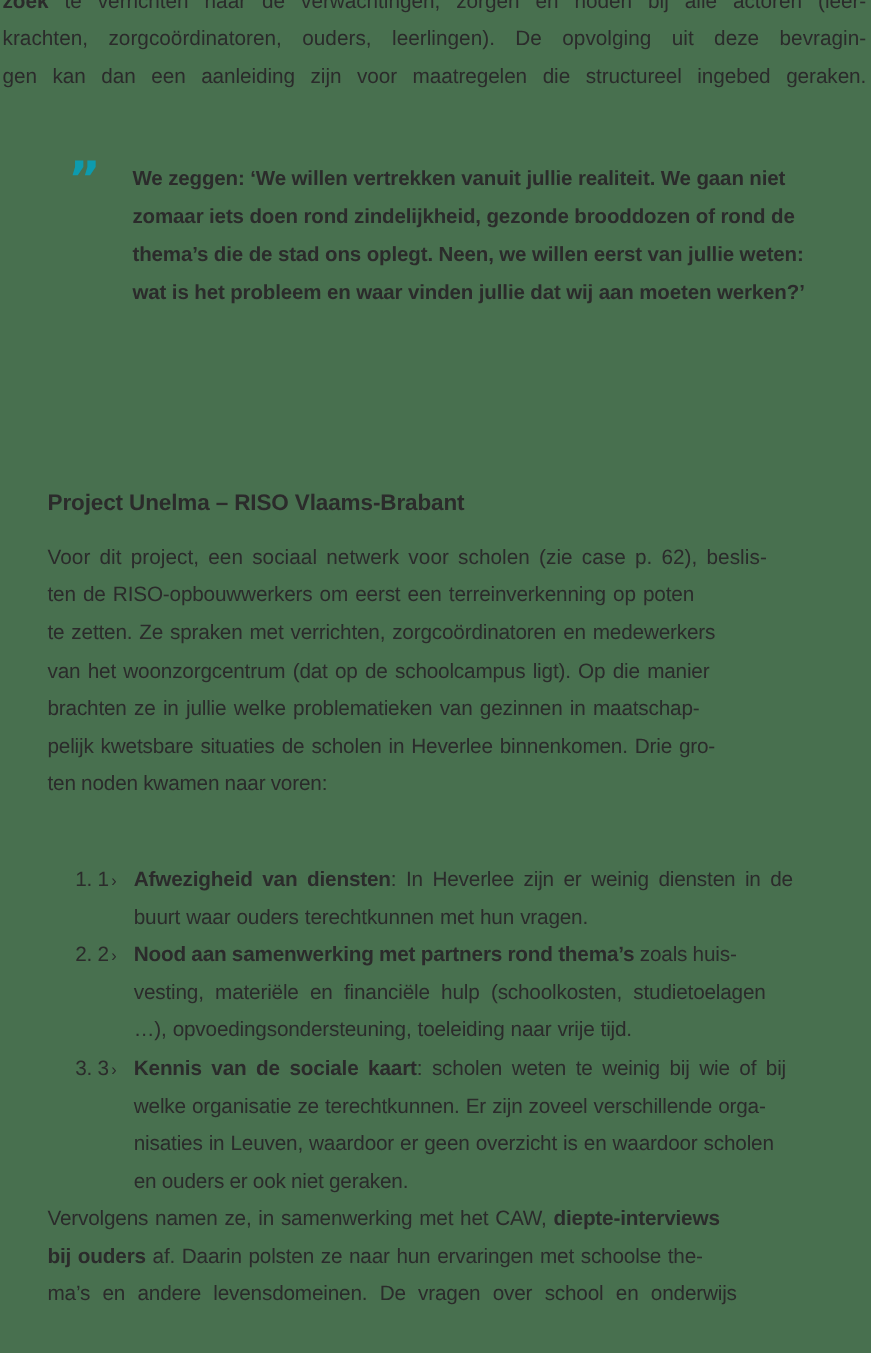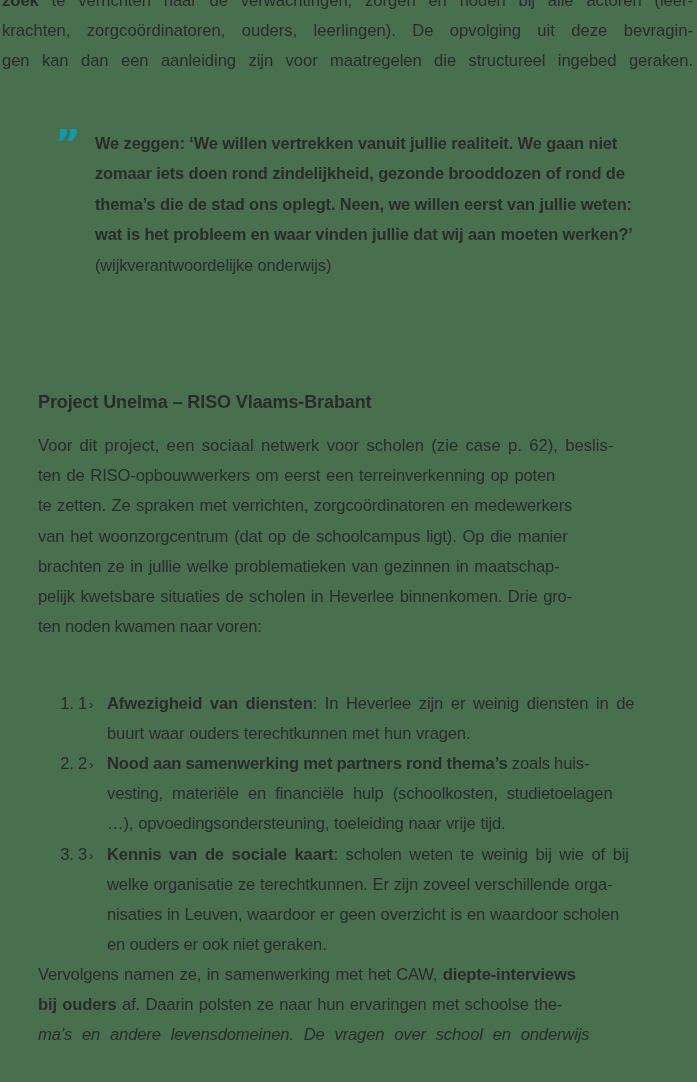--- a/index.html
+++ b/index.html
@@ -77,21 +77,21 @@
     transform: scaleX(1.05);
   }
   .quote-body {
     margin-left: 40px;
     font-size: 16.4px;
     line-height: 30.4px;
     font-weight: 700;
     color: #2b2b2b;
     letter-spacing: -0.1px;
   }
-  .quote-body .ln { display: block; white-space: nowrap; }
+  .quote-body .ln { display: block; white-space: nowrap; margin-left: 11px; }
   .quote-attr { font-weight: 400; }
 
   
   .section-heading {
     position: absolute;
     left: 38px;
     top: 374px;
     font-size: 18px;
     line-height: 26px;
     font-weight: 700;
@@ -150,41 +150,40 @@
   .closing-para {
     position: absolute;
     left: 38px;
     top: 944px;
     width: 622px;
     margin-top: 16px;
   }
   .closing-para .ln { display: block; white-space: nowrap; }
   .closing-para .ln.w1 { word-spacing: 1.0px; }
   .closing-para .ln.w2 { word-spacing: 0.9px; }
-  .closing-para .ln.w3 { word-spacing: 5.4px; font-style: italic; }
+  .closing-para .ln.w3 { word-spacing: 5.4px; }
 </style>
 </head>
 <body>
 
 <div class="page">
 
   <div class="top-para body-text">
     <span class="ln"><b>zoek</b><span> te verrichten naar de verwachtingen, zorgen en noden bij alle actoren (leer-</span></span>
     <span class="ln">krachten, zorgcoördinatoren, ouders, leerlingen). De opvolging uit deze bevragin-</span>
     <span class="ln">gen kan dan een aanleiding zijn voor maatregelen die structureel ingebed geraken.</span>
   </div>
 
   <div class="quote-block">
     <span class="quote-mark">”</span>
     <div class="quote-body">
       <span class="ln">We zeggen: ‘We willen vertrekken vanuit jullie realiteit. We gaan niet</span>
       <span class="ln">zomaar iets doen rond zindelijkheid, gezonde brooddozen of rond de</span>
       <span class="ln">thema’s die de stad ons oplegt. Neen, we willen eerst van jullie weten:</span>
       <span class="ln">wat is het probleem en waar vinden jullie dat wij aan moeten werken?’</span>
-      <span class="ln quote-attr">(wijkverantwoordelijke onderwijs)</span>
     </div>
   </div>
 
   <h2 class="section-heading">Project Unelma – RISO Vlaams-Brabant</h2>
 
   <div class="main-para body-text">
     <span class="ln sp1">Voor dit project, een sociaal netwerk voor scholen (zie case p. 62), beslis-</span>
     <span class="ln sp2">ten de RISO-opbouwwerkers om eerst een terreinverkenning op poten</span>
     <span class="ln sp3">te zetten. Ze spraken met verrichten, zorgcoördinatoren en medewerkers</span>
     <span class="ln sp4">van het woonzorgcentrum (dat op de schoolcampus ligt). Op die manier</span>

